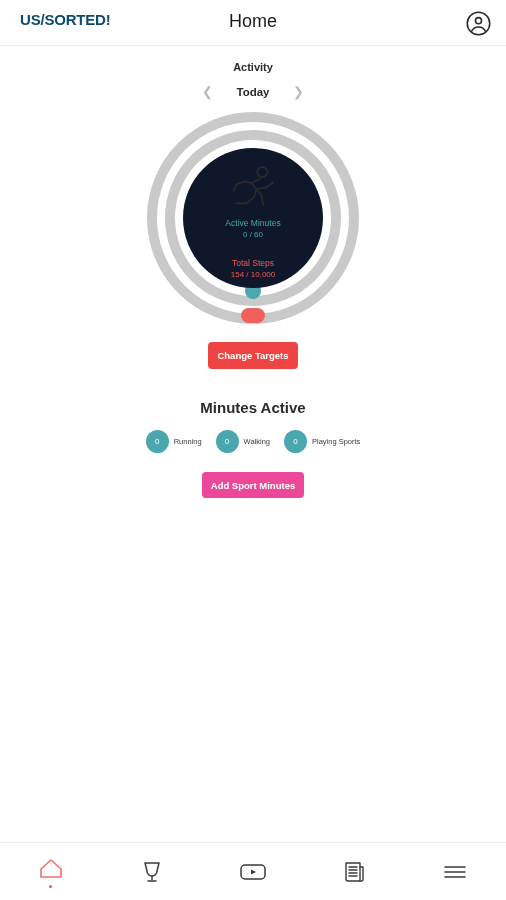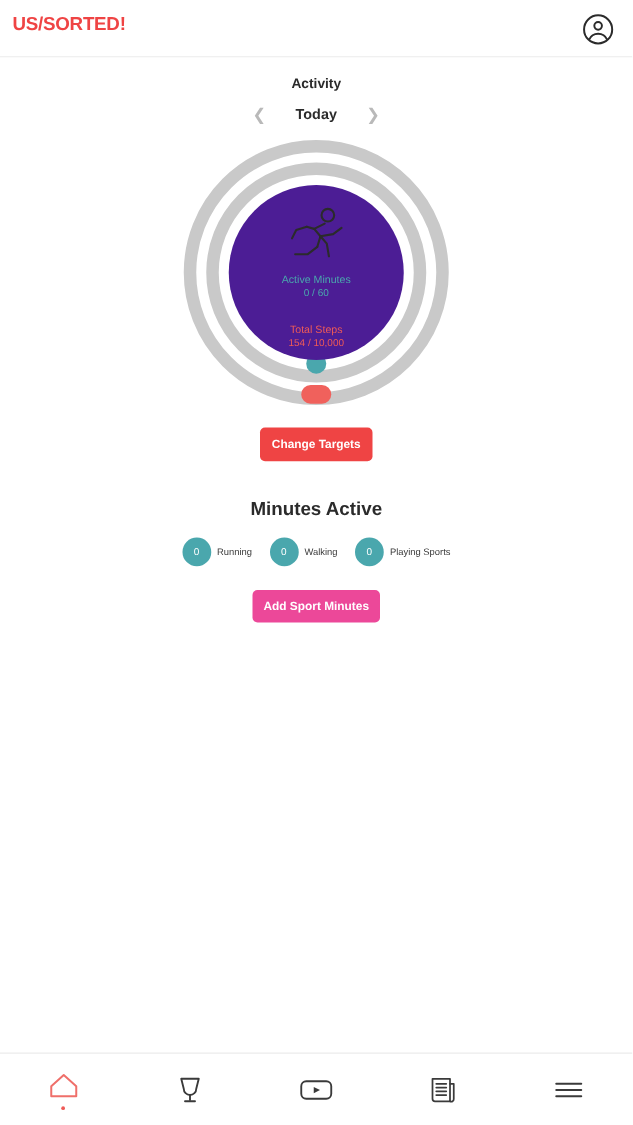--- a/index.html
+++ b/index.html
@@ -23,25 +23,25 @@
     background: #ffffff;
     border-bottom: 1px solid #ececec;
     display: flex;
     align-items: center;
     position: relative;
     flex: 0 0 auto;
   }
 
   .brand {
     position: absolute;
-    left: 10px;
+    left: 20px;
     top: 11px;
     font-size: 15px;
     font-weight: bold;
-    color: #ef4444;
+    color: #0c4a6e;
     letter-spacing: -0.2px;
   }
 
   .header-title {
     position: absolute;
     left: 0;
     right: 0;
     text-align: center;
     font-size: 18px;
     color: #1b1b1b;
@@ -142,21 +142,21 @@
     top: 196px;
   }
 
   .ring-center {
     position: absolute;
     left: 36px;
     top: 36px;
     width: 140px;
     height: 140px;
     border-radius: 50%;
-    background: #4c1d95;
+    background: #0f172a;
     display: flex;
     flex-direction: column;
     align-items: center;
     justify-content: flex-start;
     padding-top: 16px;
   }
 
   .runner-icon { width: 54px; height: 50px; }
 
   .stat-block { text-align: center; margin-top: 3px; }
@@ -264,20 +264,21 @@
     border-radius: 50%;
     background: #ef5a57;
     margin-top: 5px;
   }
 </style>
 </head>
 <body>
 
 <div class="app-header">
   <div class="brand">US/SORTED!</div>
+  <div class="header-title">Home</div>
   <div class="profile-btn">
     <svg viewBox="0 0 24 24" width="27" height="27" fill="none" stroke="#2b2b2b" stroke-width="1.4">
       <circle cx="12" cy="12" r="10"></circle>
       <circle cx="12" cy="9.5" r="2.7"></circle>
       <path d="M5.6 19.3c1.2-2.7 3.6-4.2 6.4-4.2s5.2 1.5 6.4 4.2"></path>
     </svg>
   </div>
 </div>
 
 <div class="content">

